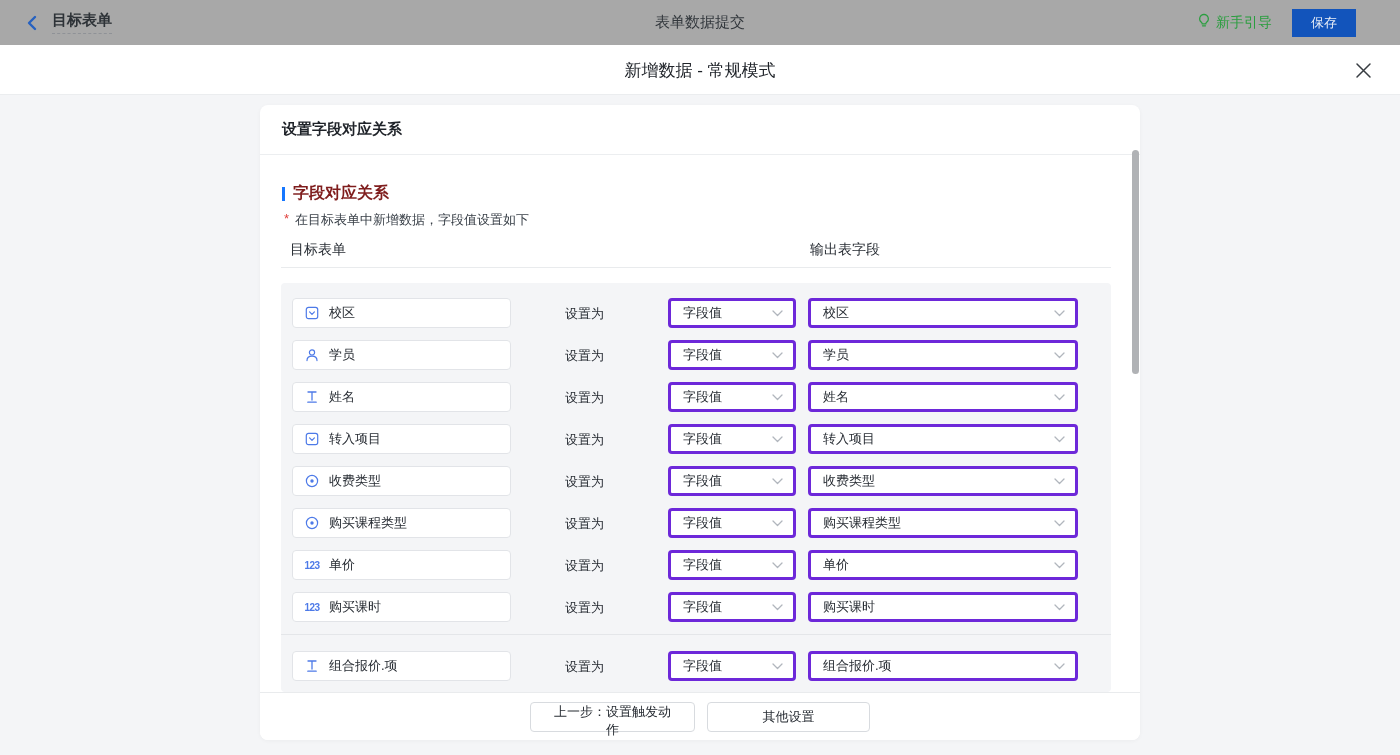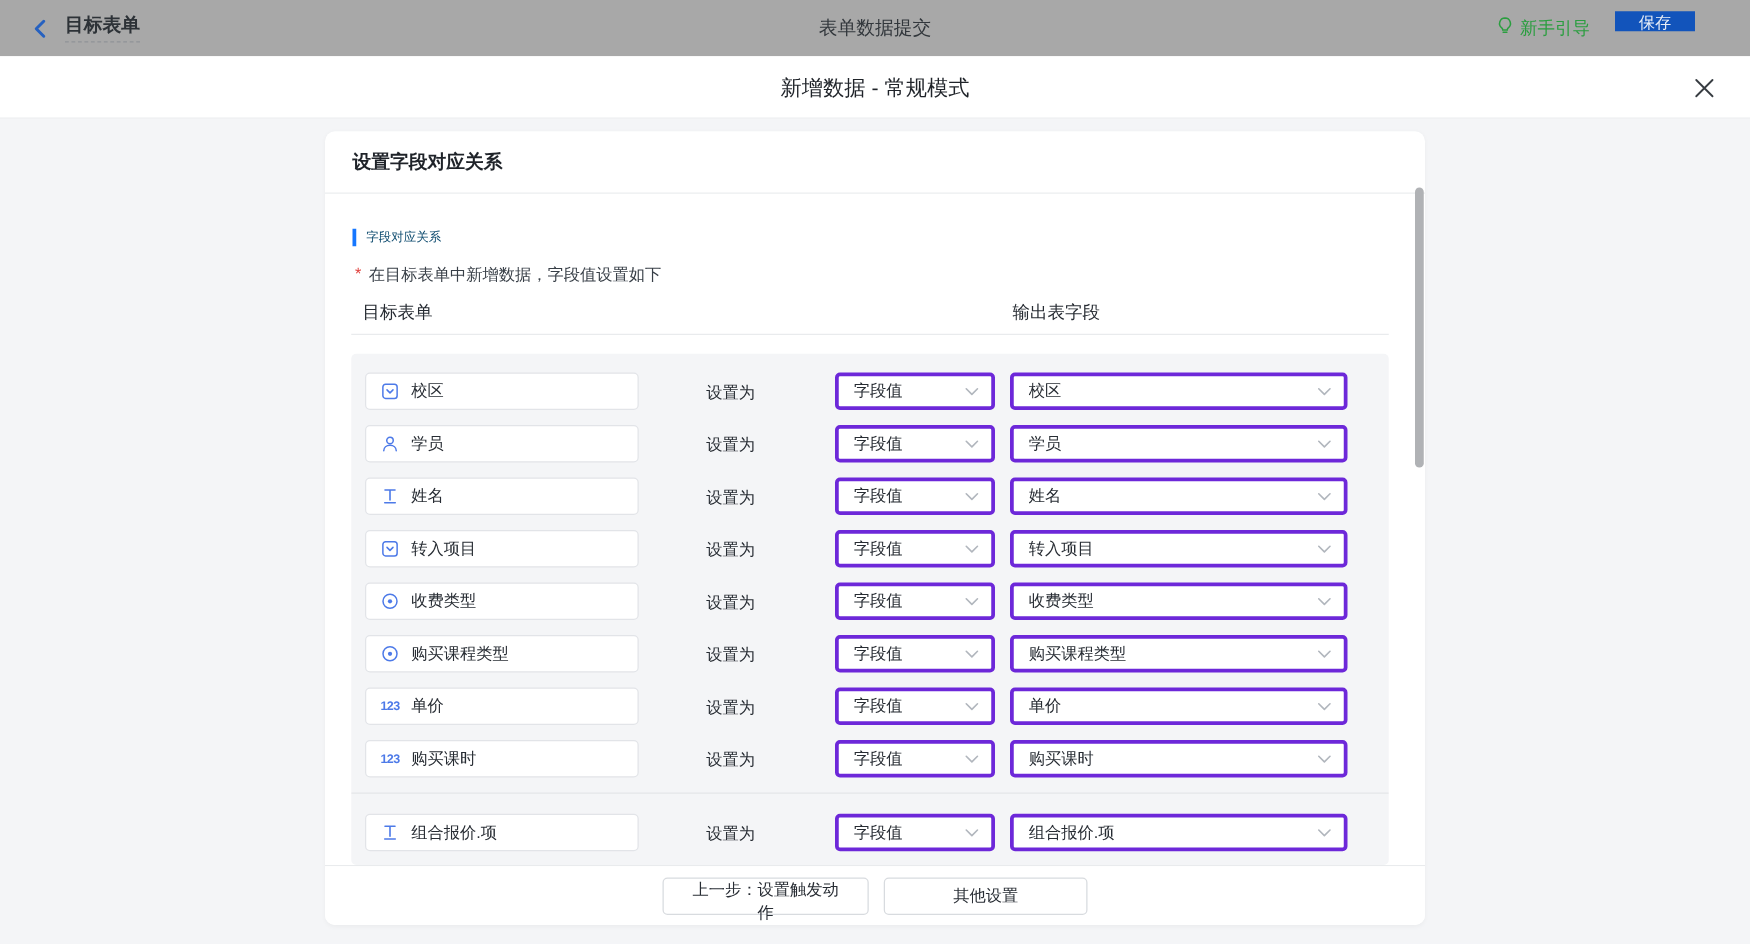--- a/index.html
+++ b/index.html
@@ -9,42 +9,42 @@
   
   .topbar { position:absolute; left:0; top:0; width:1400px; height:45px;
     background:#a8a8a8; display:flex; align-items:center; }
   .back-wrap { position:absolute; left:26px; top:0; height:45px; display:flex; align-items:center; gap:12px; cursor:pointer; }
   .back-chevron { width:14px; height:16px; display:flex; align-items:center; }
   .back-label { font-size:15px; color:#2d3237; font-weight:700; padding-bottom:3px;
     border-bottom:1px dashed #8f9297; }
   .topbar-title { position:absolute; left:0; right:0; text-align:center; font-size:15px; color:#32373c; }
   .guide { position:absolute; right:128px; top:0; height:45px; display:flex; align-items:center; gap:5px; cursor:pointer; }
   .guide-label { font-size:14px; color:#2a9e3f; }
-  .save-btn { position:absolute; right:44px; top:9px; width:64px; height:16px; background:#1254bb;
+  .save-btn { position:absolute; right:44px; top:9px; width:64px; height:28px; background:#1254bb;
     color:#e9eef6; font-size:13px; border:none; border-radius:0; cursor:pointer; }
 
   
   .modal-header { position:absolute; left:0; top:45px; width:1400px; height:50px; background:#ffffff;
     border-bottom:1px solid #ebedef; }
   .modal-title { position:absolute; left:0; right:0; top:14px; text-align:center;
     font-size:17px; color:#1f2329; }
   .close-x { position:absolute; right:24px; top:12px; width:26px; height:26px; display:flex;
     align-items:center; justify-content:center; cursor:pointer; }
 
   
   .card { position:absolute; left:260px; top:105px; width:880px; height:635px; background:#ffffff;
     border-radius:8px; box-shadow:0 1px 4px rgba(0,0,0,0.04); }
   .card-header { position:absolute; left:0; top:0; width:100%; height:50px;
     border-bottom:1px solid #eceef0; display:flex; align-items:center; padding-left:22px;
     font-size:15px; color:#1f2329;font-weight:bold; }
   .card-content { position:absolute; left:0; top:50px; width:100%; height:537px; overflow:hidden; }
 
   .section-head { position:absolute; left:22px; top:28px; display:flex; align-items:center; gap:8px; }
   .blue-bar { width:3px; height:14px; background:#1677ff; }
-  .section-title { font-size:10px; font-weight:400; color:#0c4a6e; }
+  .section-title { font-size:16px; font-weight:700; color:#7f1d1d; }
   .hint-line { position:absolute; left:24px; top:56px; display:flex; align-items:flex-start; gap:6px; }
   .req-mark { color:#e0403c; font-size:13px; line-height:16px; }
   .hint-text { font-size:13px; color:#383f47; }
 
   .col-heads { position:absolute; left:0; top:86px; width:100%; height:20px; }
   .col-target { position:absolute; left:30px; font-size:14px; color:#272c33; }
   .col-output { position:absolute; left:550px; font-size:14px; color:#272c33; }
   .head-divider { position:absolute; left:21px; top:112px; width:830px; height:1px; background:#e9ebed; }
 
   .rows-panel { position:absolute; left:21px; top:128px; width:830px; height:409px;

